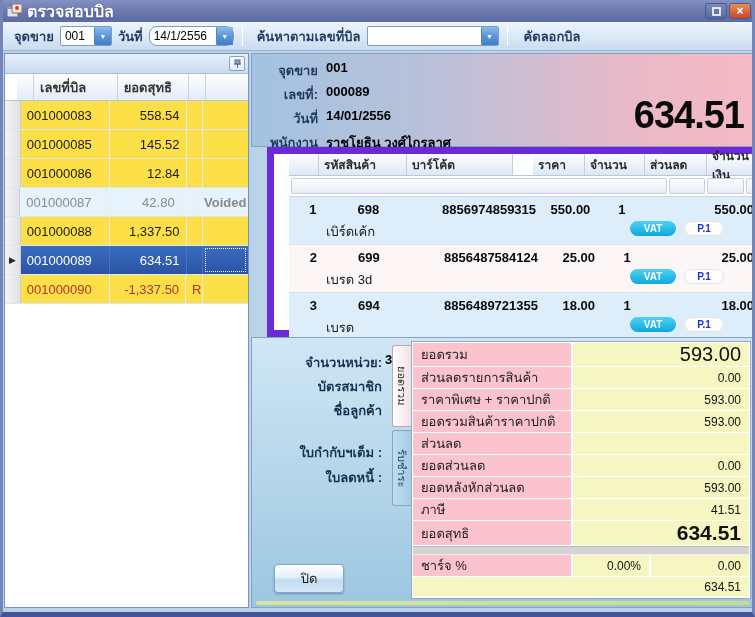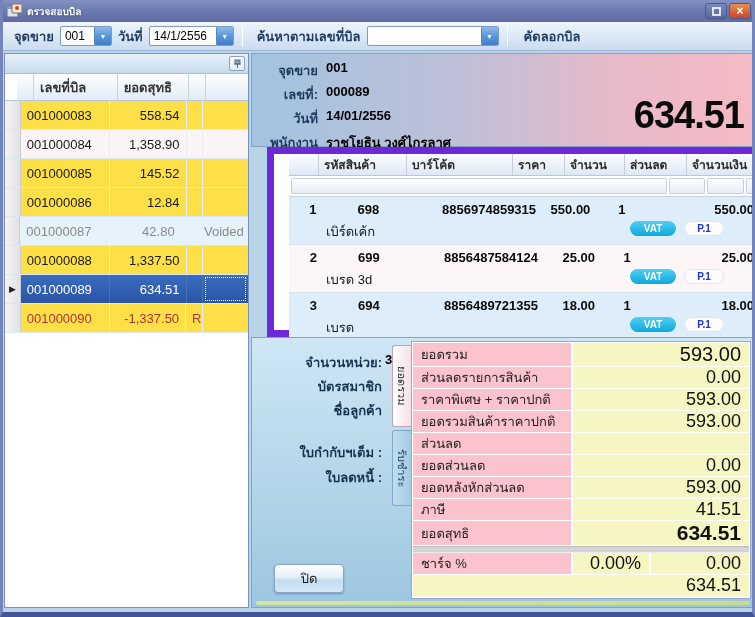--- a/index.html
+++ b/index.html
@@ -4,52 +4,52 @@
 <style>
   * { margin:0; padding:0; box-sizing:border-box; }
   body { background:#9aa8c0; font-family:"Liberation Sans", sans-serif; }
   .window{ position:relative; width:755px; height:617px; background:#b9d3e9;
     border-left:3px solid #7385bb; border-right:3px solid #7385bb; border-bottom:5px solid #43549b; overflow:hidden;}
   
   .titlebar{ position:absolute; left:-3px; top:0; width:755px; height:22px;
     background:linear-gradient(180deg,#8591c2 0%,#6e7bb0 45%,#5d6ba3 100%);
     display:flex; align-items:center; padding:0 4px; }
   .app-icon{ width:15px; height:14px; margin:0 5px 0 3px; }
-  .title{ color:#ffffff; font-size:10px; font-weight:bold; text-shadow:0 1px 2px #3a4680; flex:1; }
+  .title{ color:#ffffff; font-size:16px; font-weight:bold; text-shadow:0 1px 2px #3a4680; flex:1; }
   .win-btns{ display:flex; gap:2px; }
   .wbtn{ width:22px; height:16px; border-radius:3px; display:flex; align-items:center; justify-content:center;
     border:1px solid #49598f; }
   .wbtn.restore{ background:linear-gradient(180deg,#7d89ba,#5a68a0); }
   .wbtn.close{ background:linear-gradient(180deg,#e89050,#cc4430); color:#fff; font-size:12px; font-weight:bold; }
   
   .toolbar{ position:absolute; left:-3px; top:22px; width:755px; height:29px;
     background:linear-gradient(180deg,#eef5fd 0%,#dcE9f7 50%,#cadcf0 100%);
     border-bottom:1px solid #9ab4d2; display:flex; align-items:center; padding:0 8px; font-size:13px; color:#1e3a5f;}
   .tlabel{ font-weight:bold; color:#1e3a5f; margin:0 6px; }
   .combo{ height:20px; background:#fff; border:1px solid #7f9db9; border-radius:2px; display:flex; align-items:stretch; }
   .combo .val{ flex:1; font-size:12px; color:#000; padding:2px 4px; white-space:nowrap; overflow:hidden;}
   .combo .cbtn{ width:17px; background:linear-gradient(180deg,#8cbcee 0%,#5b96d8 50%,#3f7fca 100%);
     border-left:1px solid #5a86b8; border-radius:1px; color:#fff; font-size:7px; display:flex; align-items:center; justify-content:center;}
-  .combo.pos{ width:52px; } .combo.date{ width:85px; } .combo.search{ width:132px; }
+  .combo.pos{ width:52px; } .combo.date{ width:85px;border-radius:8px; } .combo.search{ width:132px; }
   .tsep{ width:1px; height:20px; background:#a8bdd4; border-right:1px solid #fff; margin:0 8px; }
   .tool-btn{ font-weight:bold; color:#1e3a5f; padding:3px 8px; border-radius:2px; cursor:default; }
   
   .left-panel{ position:absolute; left:1px; top:53px; width:245px; height:555px; background:#fff;
     border:1px solid #7a92b8; }
   .panel-head{ height:20px; background:linear-gradient(180deg,#e8f1fa,#c6daee); border-bottom:1px solid #aac0d8;
     display:flex; justify-content:flex-end; align-items:center; padding-right:3px;}
   .pin-btn{ width:16px; height:15px; border:1px solid #8aa4c0; border-radius:2px;
     background:linear-gradient(180deg,#fdfefe,#dfeaf4); display:flex; align-items:center; justify-content:center;}
   .grid-head{ display:flex; height:27px; border-bottom:1px solid #b8c8da; font-size:13px; font-weight:bold; color:#333;padding-left:12px;}
   .grid-head .cell{ background:linear-gradient(180deg,#ffffff,#e2ebf6); border-right:1px solid #c5d3e2;
     display:flex; align-items:center; padding:0 6px; }
   .brow{ display:flex; height:29px; font-size:13px; border-bottom:1px solid #dde7f0; background:#fde047; }
   .ind{ width:18px; background:linear-gradient(90deg,#f4f4f4,#e2e2e6); border-right:1px solid #c8ccd4;
     display:flex; align-items:center; justify-content:center; }
-  .c-bill{ width:101px; } .c-net{ width:86px; } .c-flag{ width:17px; } .c-status{ width:50px; border-right:none!important;}
+  .c-bill{ width:101px; } .c-net{ width:86px; } .c-flag{ width:17px; } .c-status{ width:50px; border-right:none!important;font-weight:bold;}
   .brow .cell{ display:flex; align-items:center; padding:0 6px; border-right:1px solid #e4ecf4; color:#1a1a1a;}
   .brow .c-net{ justify-content:flex-end; }
   .brow.alt{ background:#fbf4f7; }
   .brow.voided{ background:#e7f3fc; } .brow.voided .cell{ color:#8a8a8a; }
   .brow.selected{ background:linear-gradient(180deg,#3a6cc0,#2a54a4); }
   .brow.selected .cell{ color:#fff; border-right-color:#4a73b8; }
   .brow.selected .c-status{ outline:1px dotted #fff; outline-offset:-3px; }
   .brow.refund .cell{ color:#b03530; }
   .row-arrow{ font-size:9px; color:#222; }
   
@@ -58,21 +58,21 @@
     border:1px solid #8aa0c4; font-size:13px; }
   .inf-row{ display:flex; margin-top:3px; }
   .inf-row:first-child{ margin-top:6px; }
   .inf-label{ width:66px; text-align:right; color:#1e3a5f; font-weight:bold; }
   .inf-val{ margin-left:8px; font-weight:bold; color:#000; }
   .big-total{ position:absolute; right:10px; top:40px; font-size:38px; font-weight:bold; color:#0a0a0a; letter-spacing:-1px;}
   
   .items-grid{ position:absolute; left:264px; top:147px; width:504px; height:190px; background:#fff; border:7px solid #6d28d9;padding-left:15px;}
   .ihead{ display:flex; height:22px; font-size:12px; font-weight:bold; color:#2a2a2a; border-bottom:1px solid #b9c9dd;}
   .ihead .hc{ background:linear-gradient(180deg,#fbfdfe,#dde8f4); border-right:1px solid #c2cfe0; display:flex; align-items:center; padding:0 5px;}
-  .hc.seq{width:30px;} .hc.code{width:88px;} .hc.bc{width:106px;} .hc.price{width:52px;} .hc.qty{width:60px;} .hc.disc{width:62px;} .hc.amt{flex:1; border-right:none!important;}
+  .hc.seq{width:30px;} .hc.code{width:88px;} .hc.bc{width:106px;} .hc.price{width:52px;margin-left:20px;} .hc.qty{width:60px;} .hc.disc{width:62px;} .hc.amt{flex:1; border-right:none!important;}
   .ifilter{ display:flex; height:21px; background:#fff; border-bottom:1px solid #c8d4e2; padding:2px; gap:2px;}
   .fbox{ background:linear-gradient(180deg,#fcfdfe,#e7edf6); border:1px solid #c2cfe0; border-radius:2px; }
   .fbox.wide{ width:376px; } .fbox.s1{ width:36px; } .fbox.s2{ width:37px; } .fbox.s3{ flex:1; }
   .irow{ height:48px; font-size:13px; border-bottom:1px solid #d8e2ee; }
   .irow.blue{ background:#ddeefa; } .irow.pink{ background:#fdf6f7; }
   .irow .l1{ display:flex; height:24px; align-items:center; font-weight:bold; color:#0a0a0a;}
   .l1 .c{ padding:0 2px; } .c.seq{ width:30px; text-align:right; }
   .c.code{ width:88px; padding-left:7px;margin-left:32px; } .c.bc{ width:106px; padding-left:5px;}
   .c.price{ width:52px; text-align:right; } .c.qty{ width:60px; text-align:center; }
   .c.disc{ width:62px; } .c.amt{ flex:1; text-align:right; padding-right:10px; }
@@ -94,21 +94,21 @@
     box-shadow:0 1px 2px rgba(40,70,110,.4);}
   .vtabs{ width:19px; padding-top:7px; display:flex; flex-direction:column; gap:3px; }
   .vtab{ writing-mode:vertical-rl; font-size:11px; text-align:center; border-radius:3px 0 0 3px; padding:6px 0;}
   .vtab.active{ height:82px; background:linear-gradient(90deg,#ffffff,#f6dfe8); border:1px solid #c8a0b4; border-right:none; color:#333; }
   .vtab.idle{ height:76px; background:linear-gradient(90deg,#c2ddef,#a3cbe4); border:1px solid #7fa8c8; border-right:none; color:#2b4a6b;}
   .summary{ flex:1; margin:3px 3px 8px 0; background:#fff; border:1px solid #9aa8c8; padding:1px; display:flex; flex-direction:column;}
   .srow{ display:flex; border-bottom:1px solid #fff; }
   .slabel{ width:160px; background:#fbc3ce; border-right:2px solid #fff; display:flex; align-items:center;
     padding-left:8px; font-size:13px; color:#222; }
   .sval{ flex:1; background:#f6f6c2; display:flex; align-items:center; justify-content:flex-end;
-    padding-right:8px; font-size:18px; color:#111; }
+    padding-right:8px; font-size:12px; color:#111; }
   .srow.h28{ height:28px; } .srow.h23{ height:23px; }
   .srow.big .sval{ font-size:20px; }
   .srow.xbig .sval{ font-size:21px; font-weight:bold; }
   .sgap{ height:10px; background:#d4d4d4; border-top:1px solid #bcbcbc; border-bottom:1px solid #ececec; }
   .sval.pct{ flex:0 0 78px; border-right:2px solid #fff; }
   .green-strip{ position:absolute; left:4px; right:4px; bottom:2px; height:4px; background:linear-gradient(90deg,#d7e49e,#c8dc8e); border-radius:2px;}
   svg{ display:block; }
 </style>
 </head>
 <body>
@@ -174,27 +174,20 @@
       <div class="cell c-status"></div>
     </div>
 
     <div class="brow">
       <div class="ind"></div>
       <div class="cell c-bill">001000083</div>
       <div class="cell c-net">558.54</div>
       <div class="cell c-flag"></div>
       <div class="cell c-status"></div>
     </div>
-    <div class="brow alt">
-      <div class="ind"></div>
-      <div class="cell c-bill">001000084</div>
-      <div class="cell c-net">1,358.90</div>
-      <div class="cell c-flag"></div>
-      <div class="cell c-status"></div>
-    </div>
     <div class="brow">
       <div class="ind"></div>
       <div class="cell c-bill">001000085</div>
       <div class="cell c-net">145.52</div>
       <div class="cell c-flag"></div>
       <div class="cell c-status"></div>
     </div>
     <div class="brow">
       <div class="ind"></div>
       <div class="cell c-bill">001000086</div>

